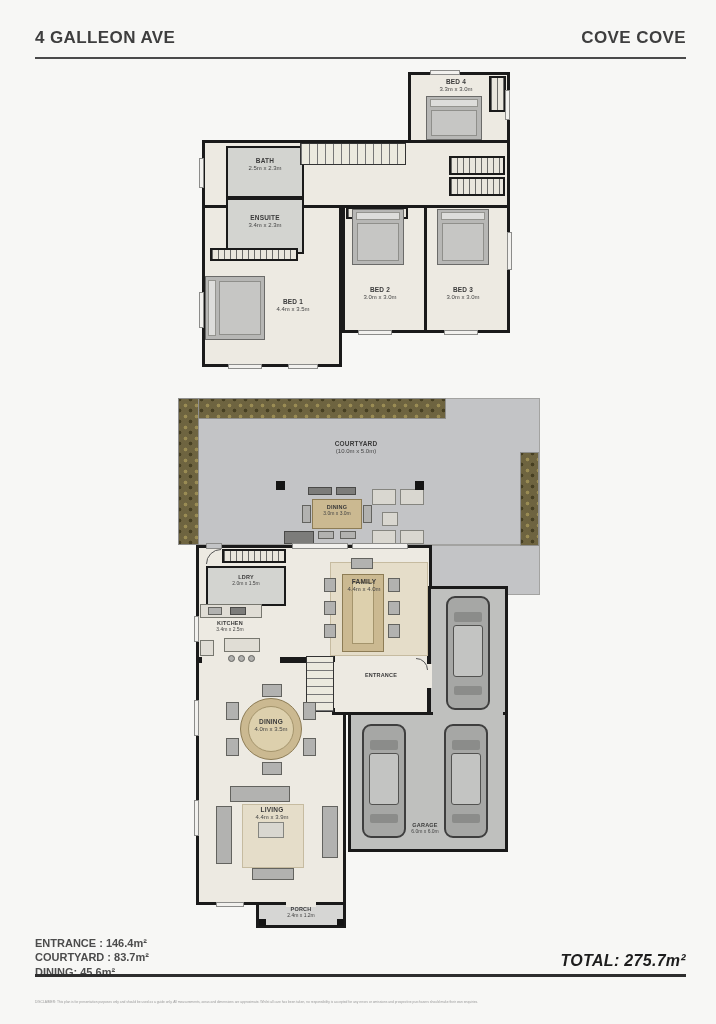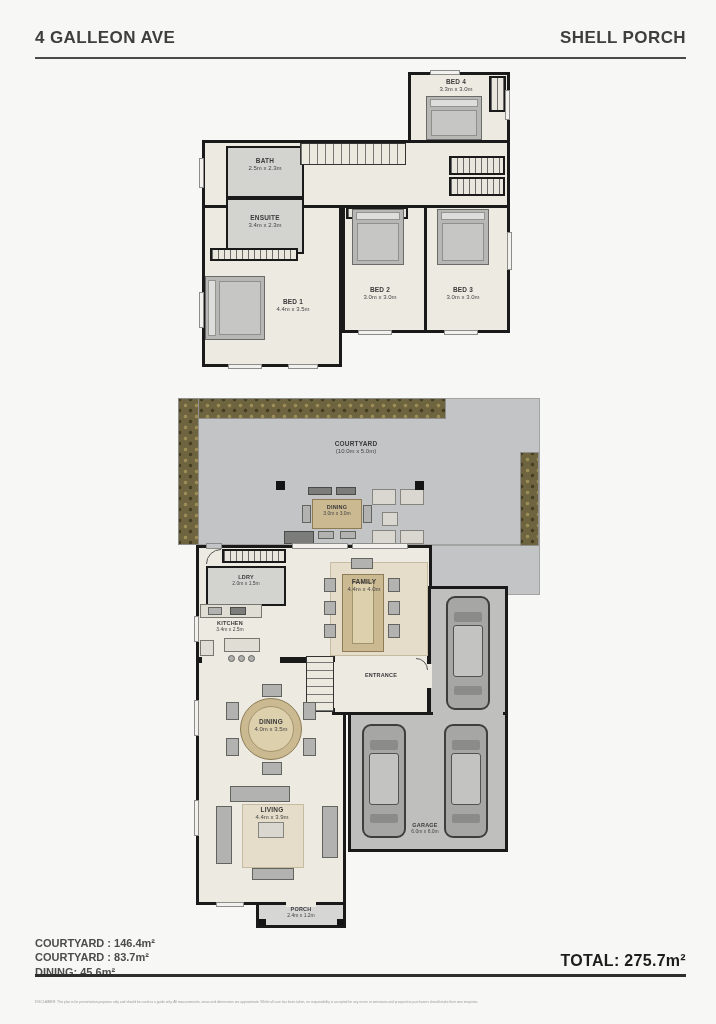--- a/index.html
+++ b/index.html
@@ -50,21 +50,21 @@
   .sumline{font-size:11px;font-weight:bold;color:#4c4c4c;line-height:1.3;}
   .total{position:absolute;font-size:16px;font-weight:bold;color:#1d1d1d;letter-spacing:.3px;}
   .disc{position:absolute;font-size:6px;color:#9a9a9a;white-space:nowrap;transform:scale(.55);transform-origin:left top;}
 </style>
 </head>
 <body>
 
 <div id="page">
 
   <div class="hdr" style="left:35px;">4 GALLEON AVE</div>
-  <div class="hdr" style="right:30px;">SHELL PORCH</div>
+  <div class="hdr" style="right:30px;">COVE COVE</div>
   <div class="rule" style="left:35px;top:57px;width:651px;height:2px;"></div>
 
   <div class="rm" style="left:408px;top:72px;width:102px;height:72px;"></div>
   <div class="rm" style="left:202px;top:140px;width:308px;height:68px;"></div>
   <div class="rm" style="left:202px;top:205px;width:140px;height:162px;"></div>
   <div class="rm" style="left:342px;top:205px;width:168px;height:128px;"></div>
   <div class="rule" style="left:424px;top:208px;width:3px;height:122px;background:#1a1a1a;"></div>
 
   <div class="wet" style="left:226px;top:146px;width:78px;height:52px;"></div>
   <div class="wet" style="left:226px;top:198px;width:78px;height:56px;"></div>
@@ -271,22 +271,22 @@
   <div class="lab sm" style="left:258px;top:906px;width:86px;">
     <div class="nm">PORCH</div>
     <div class="dm">2.4m x 1.2m</div>
   </div>
   <div class="lab sm" style="left:398px;top:822px;width:54px;">
     <div class="nm">GARAGE</div>
     <div class="dm">6.0m x 6.0m</div>
   </div>
 
   <div class="abs" style="left:35px;top:936px;">
-    <div class="sumline">COURTYARD : 146.4m²</div>
+    <div class="sumline">ENTRANCE : 146.4m²</div>
     <div class="sumline">COURTYARD : 83.7m²</div>
     <div class="sumline">DINING: 45.6m²</div>
   </div>
-  <div class="total" style="right:30px;top:952px;">TOTAL: 275.7m²</div>
+  <div class="total" style="right:30px;top:952px;font-style:italic;">TOTAL: 275.7m²</div>
   <div class="rule" style="left:35px;top:974px;width:651px;height:3px;background:#2e2e2e;"></div>
 
   <div class="disc" style="left:35px;top:1000px;">DISCLAIMER: This plan is for presentation purposes only and should be used as a guide only. All measurements, areas and dimensions are approximate. Whilst all care has been taken, no responsibility is accepted for any errors or omissions and prospective purchasers should make their own enquiries.</div>
 
 </div>
 
 </body></html>

